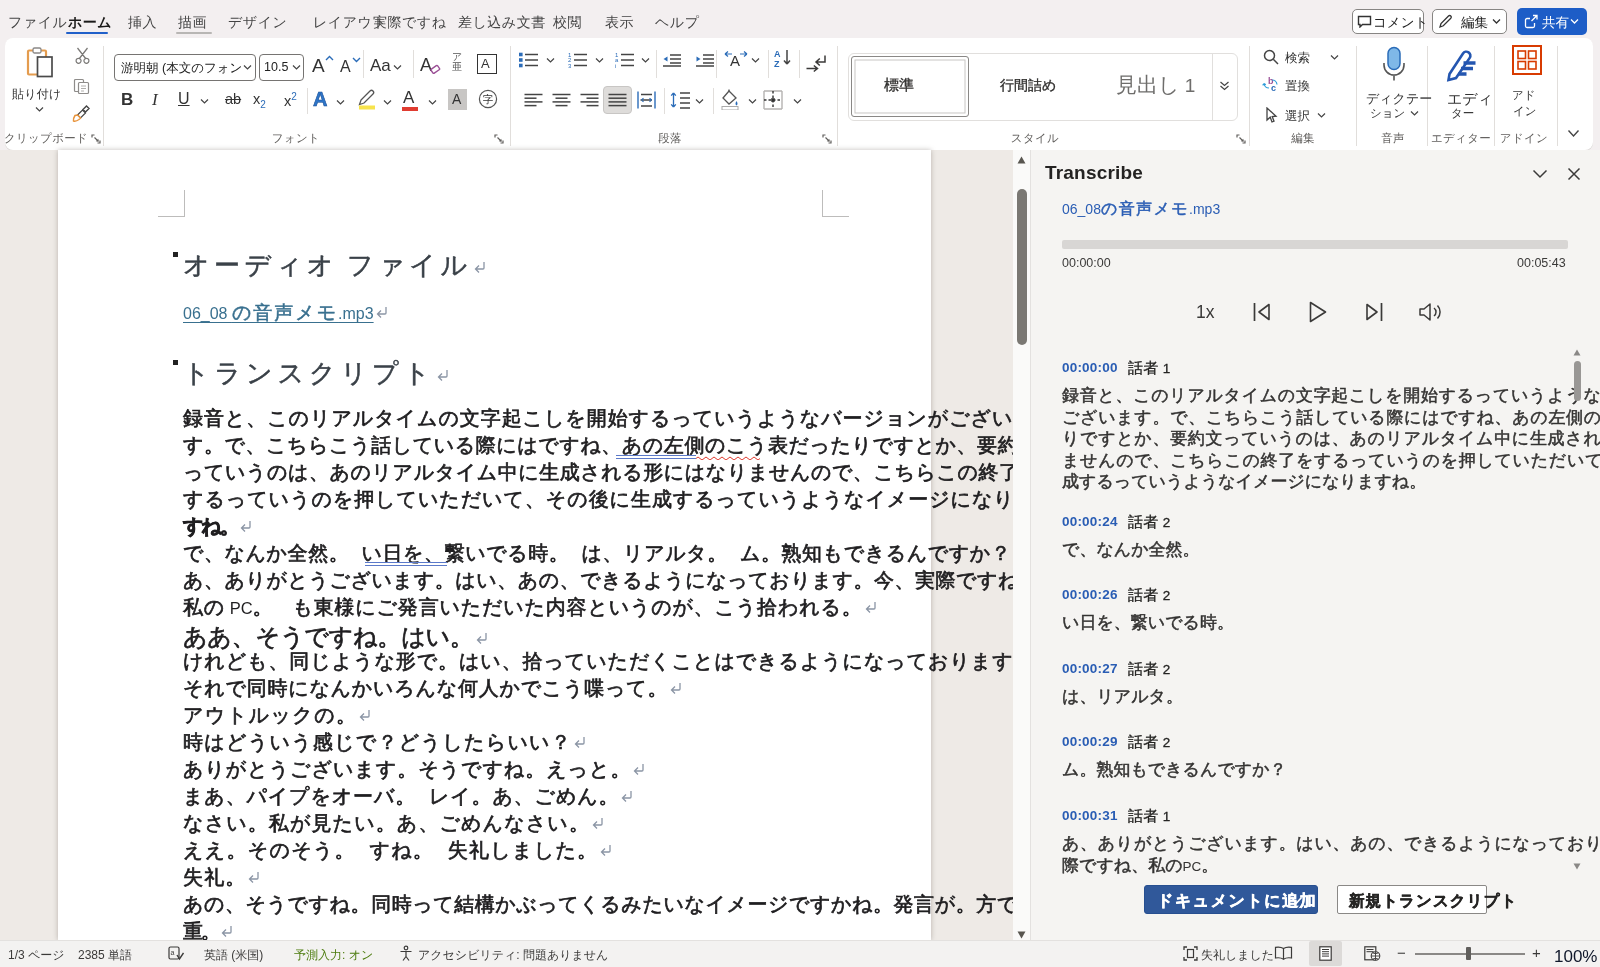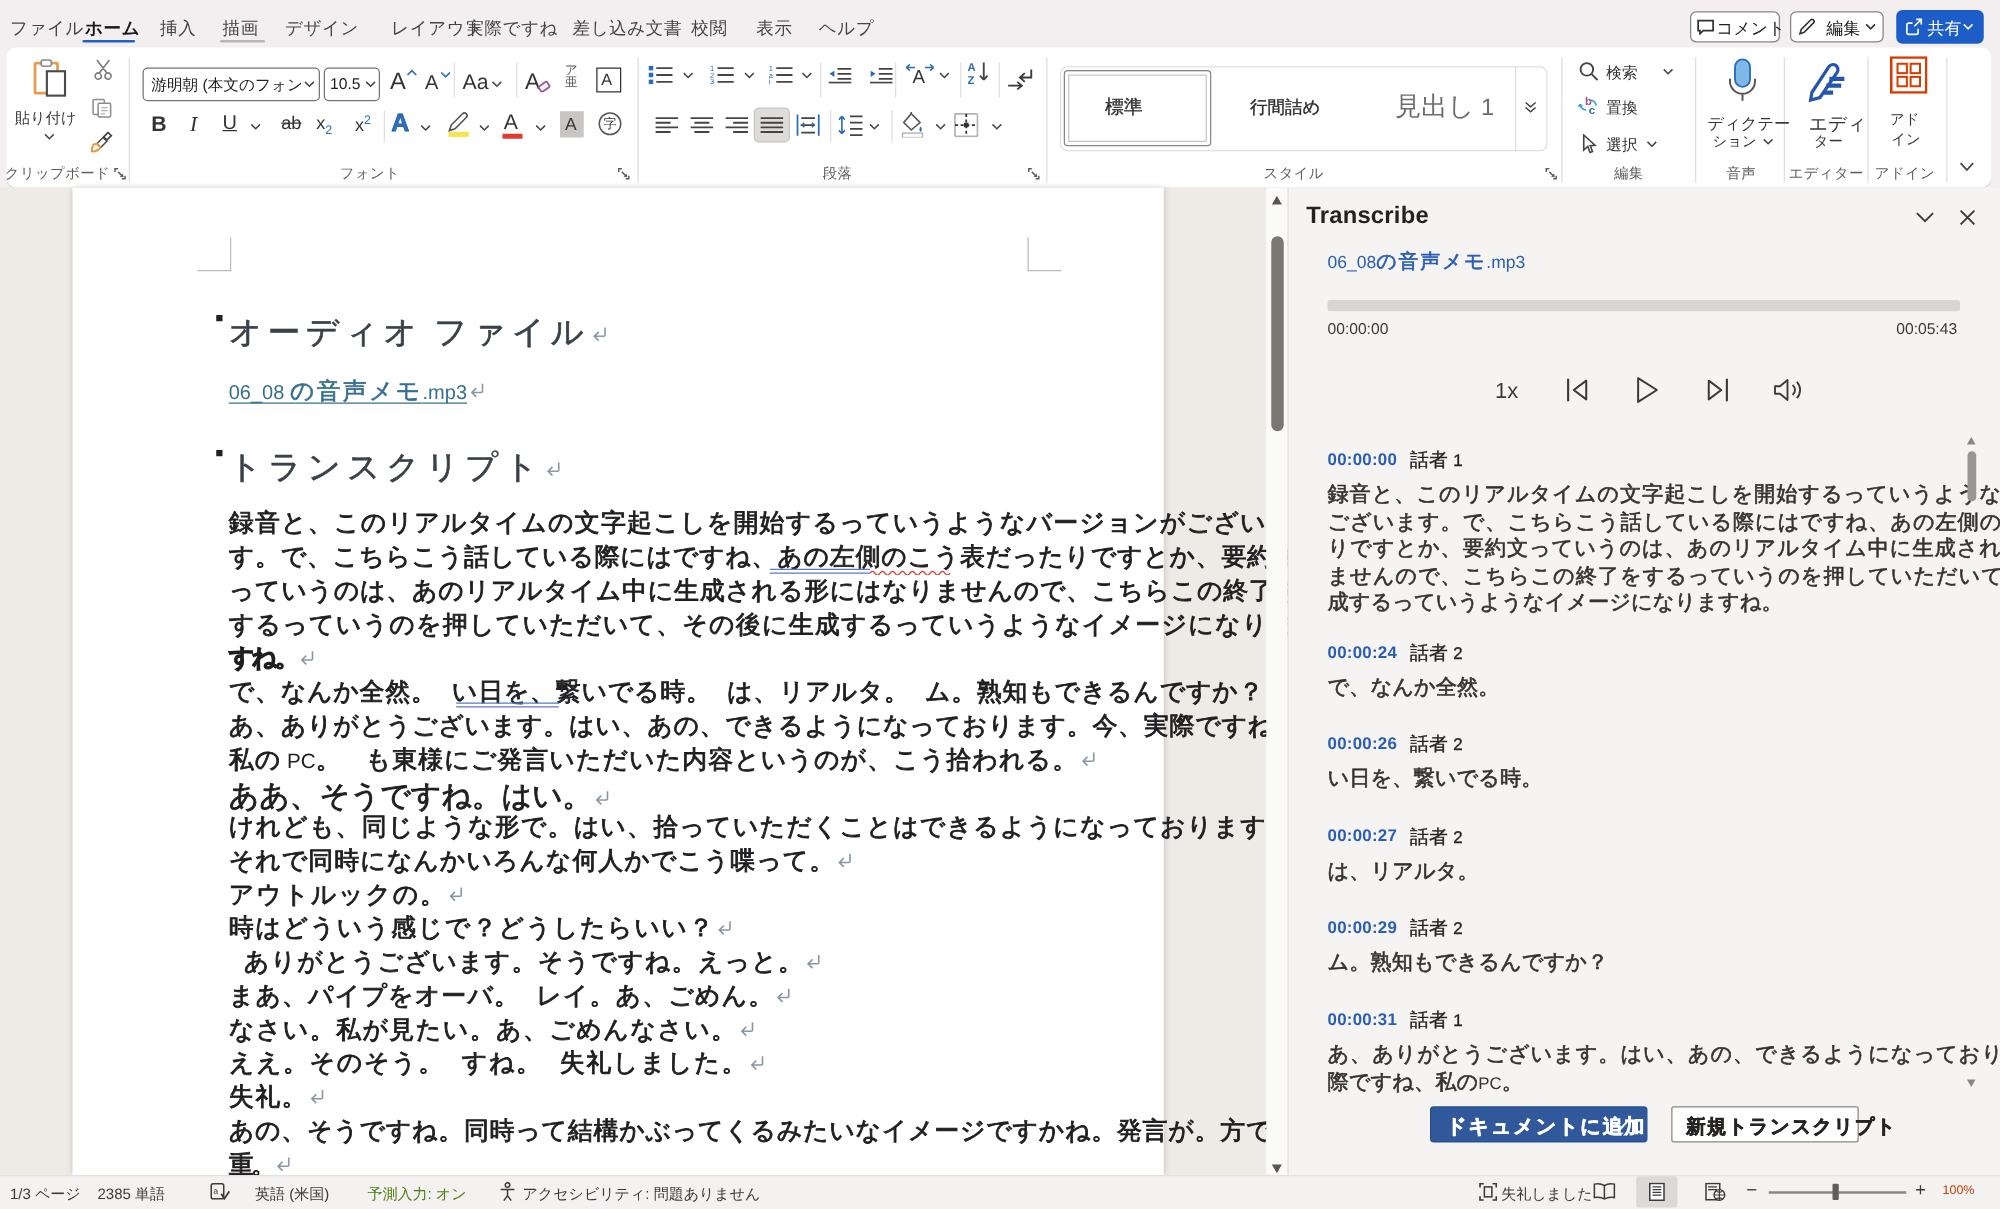--- a/index.html
+++ b/index.html
@@ -399,21 +399,21 @@
     </svg></div>
 <div class="jl" style="left:183px;top:675px;font-size:20px;letter-spacing:0.75px;">それで同時になんかいろんな何人かでこう喋って。<svg class="ret" viewBox="0 0 12 13">
       <path d="M10 1 v6 a1 1 0 0 1 -1 1 H2 M5 4.5 L1.5 8 L5 11.5" fill="none" stroke="#8b95a5" stroke-width="1.3"></path>
     </svg></div>
 <div class="jl" style="left:183px;top:702px;font-size:20px;letter-spacing:1.40px;">アウトルックの。<svg class="ret" viewBox="0 0 12 13">
       <path d="M10 1 v6 a1 1 0 0 1 -1 1 H2 M5 4.5 L1.5 8 L5 11.5" fill="none" stroke="#8b95a5" stroke-width="1.3"></path>
     </svg></div>
 <div class="jl" style="left:183px;top:729px;font-size:20px;letter-spacing:1.25px;">時はどういう感じで？どうしたらいい？<svg class="ret" viewBox="0 0 12 13">
       <path d="M10 1 v6 a1 1 0 0 1 -1 1 H2 M5 4.5 L1.5 8 L5 11.5" fill="none" stroke="#8b95a5" stroke-width="1.3"></path>
     </svg></div>
-<div class="jl" style="left:183px;top:756px;font-size:20px;letter-spacing:0.95px;margin-left:12px;">ありがとうございます。そうですね。えっと。<svg class="ret" viewBox="0 0 12 13">
+<div class="jl" style="left:183px;top:756px;font-size:20px;letter-spacing:0.95px;">ありがとうございます。そうですね。えっと。<svg class="ret" viewBox="0 0 12 13">
       <path d="M10 1 v6 a1 1 0 0 1 -1 1 H2 M5 4.5 L1.5 8 L5 11.5" fill="none" stroke="#8b95a5" stroke-width="1.3"></path>
     </svg></div>
 <div class="jl" style="left:183px;top:783px;font-size:20px;letter-spacing:0.85px;">まあ、パイプをオーバ。&nbsp; レイ。あ、ごめん。<svg class="ret" viewBox="0 0 12 13">
       <path d="M10 1 v6 a1 1 0 0 1 -1 1 H2 M5 4.5 L1.5 8 L5 11.5" fill="none" stroke="#8b95a5" stroke-width="1.3"></path>
     </svg></div>
 <div class="jl" style="left:183px;top:810px;font-size:20px;letter-spacing:1.10px;">なさい。私が見たい。あ、ごめんなさい。<svg class="ret" viewBox="0 0 12 13">
       <path d="M10 1 v6 a1 1 0 0 1 -1 1 H2 M5 4.5 L1.5 8 L5 11.5" fill="none" stroke="#8b95a5" stroke-width="1.3"></path>
     </svg></div>
 <div class="jl" style="left:183px;top:837px;font-size:20px;letter-spacing:1.25px;">ええ。そのそう。&nbsp; すね。&nbsp; 失礼しました。<svg class="ret" viewBox="0 0 12 13">
       <path d="M10 1 v6 a1 1 0 0 1 -1 1 H2 M5 4.5 L1.5 8 L5 11.5" fill="none" stroke="#8b95a5" stroke-width="1.3"></path>
@@ -536,12 +536,12 @@
 <svg class="ab" style="left:1364px;top:946px" width="17" height="15" viewBox="0 0 17 15">
     <rect x="0.8" y="0.8" width="11" height="13" fill="none" stroke="#3b3a39" stroke-width="1.2"></rect>
     <path d="M2.5 3.5 h7 M2.5 5.7 h7" stroke="#3b3a39" stroke-width="1"></path>
     <circle cx="11.5" cy="10" r="4.3" fill="#faf9f8" stroke="#3b3a39" stroke-width="1.1"></circle>
     <path d="M7.5 10 h8 M11.5 6 v8 M9 7 q2.5 1.5 5 0 M9 13 q2.5 -1.5 5 0" fill="none" stroke="#3b3a39" stroke-width="0.9"></path>
   </svg>
 <div class="ab" style="left:1397px;top:944px;font-size:15px;color:#3b3a39">−</div>
 <div class="ab" style="left:1415px;top:952.5px;width:110px;height:2px;background:#8a8886"></div>
 <div class="ab" style="left:1466px;top:947px;width:5px;height:13px;background:#605e5c;border-radius:1px"></div>
 <div class="ab" style="left:1532px;top:944px;font-size:15px;color:#3b3a39">+</div>
-<div class="ab" style="left:1554px;top:947px;font-size:10px;color:#c2410c;white-space:nowrap"><span style="letter-spacing:0">100%</span></div>
+<div class="ab" style="left:1554px;top:947px;font-size:17px;color:#0f172a;white-space:nowrap"><span style="letter-spacing:0">100%</span></div>
 </body></html>

